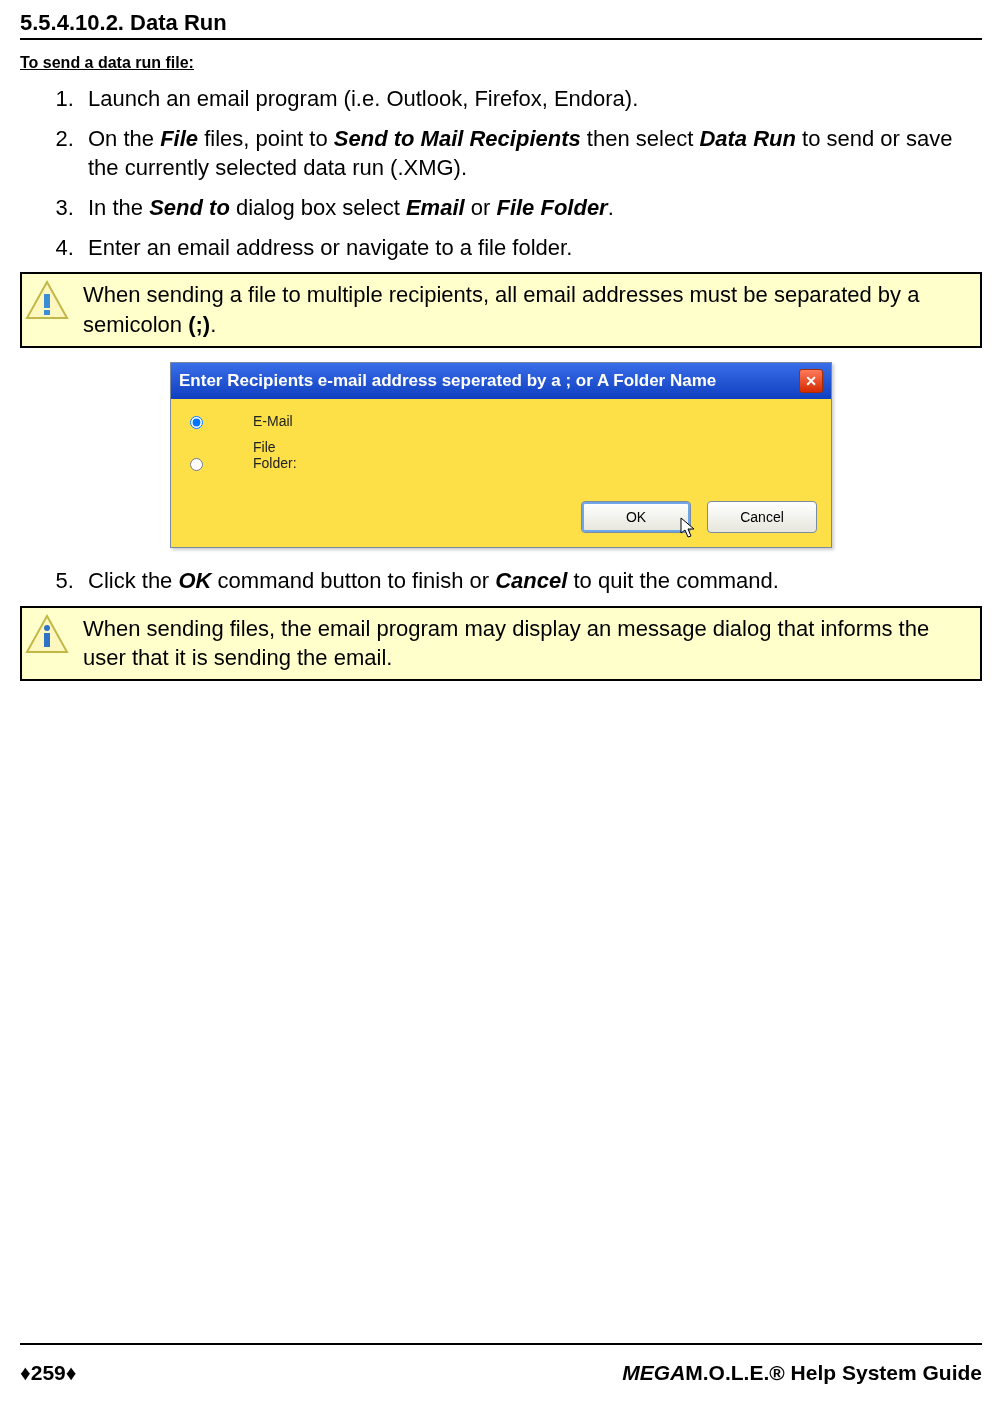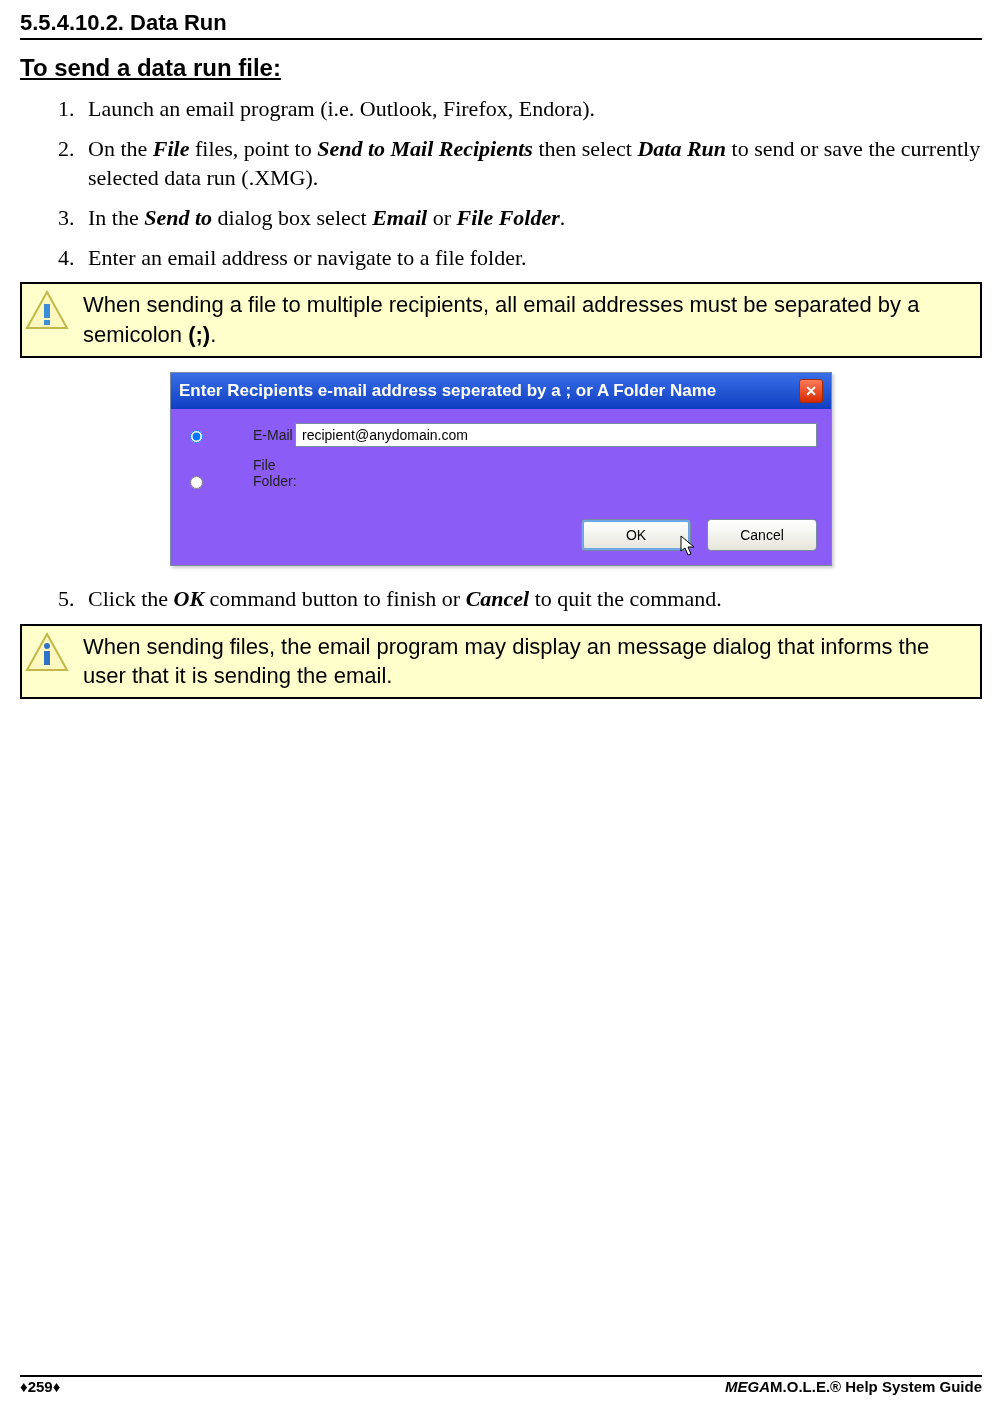--- a/index.html
+++ b/index.html
@@ -18,34 +18,33 @@
   }
   .section-heading {
     font-weight: bold;
     font-size: 22px;
     border-bottom: 2px solid #000;
     padding-bottom: 2px;
     margin-bottom: 14px;
   }
   .subheading {
     font-weight: bold;
-    font-size: 24px;
+    font-size: 16px;
     text-decoration: underline;
     margin-bottom: 12px;
   }
   ol.steps {
     margin: 0 0 10px 0;
     padding-left: 60px;
     font-size: 22px;
   }
   ol.steps li {
     margin-bottom: 10px;
     line-height: 1.35;
     padding-left: 8px;
-    font-family: Liberation Serif, serif;
   }
   .bi { font-weight: bold; font-style: italic; }
   .b { font-weight: bold; }
   .note-box {
     border: 2px solid #000;
     background: #ffffcc;
     display: flex;
     align-items: flex-start;
     padding: 6px 10px 6px 3px;
     margin: 8px 0 14px 0;
@@ -63,21 +62,21 @@
   }
   .note-icon svg { display:block; }
   .dialog-wrap {
     display:flex;
     justify-content:center;
     margin: 6px 0 18px 0;
   }
   .dialog {
     width: 660px;
     border: 1px solid #7a8aa0;
-    background: #8b5cf6;
+    background: #fde047;
     box-shadow: 2px 2px 3px rgba(0,0,0,0.2);
   }
   .dialog-title {
     background: linear-gradient(to bottom, #3a6ee8, #0f3fc0);
     color: #fff;
     font-family: Tahoma, Arial, sans-serif;
     font-weight: bold;
     font-size: 17px;
     padding: 6px 8px;
     display: flex;
@@ -147,28 +146,28 @@
     box-shadow: 0 0 0 2px #6fa6e8 inset;
   }
   .cursor {
     position: absolute;
     right: -8px;
     bottom: -10px;
     pointer-events: none;
   }
   .footer {
     position: absolute;
-    bottom: 12px;
+    bottom: 22px;
     left: 20px;
     right: 20px;
     border-top: 2px solid #000;
-    padding-top: 1px;
+    padding-top: 16px;
     display:flex;
     justify-content: space-between;
-    font-size: 15px;
+    font-size: 21px;
     font-weight: bold;
   }
   .footer .right em { font-style: italic; }
 </style>
 </head>
 <body>
 
 <div class="page">
   <div class="section-heading">5.5.4.10.2. Data Run</div>
   <div class="subheading">To send a data run file:</div>
@@ -208,21 +207,20 @@
         <div class="dialog-close">
           <span>✕</span>
         </div>
       </div>
       <div class="dialog-body">
         <div class="dialog-row">
           <label class="radio-col">
             <input type="radio" name="target" checked="" style="">
             <span>E-Mail</span>
           </label>
-          <input class="text-input" type="text" value="recipient@anydomain.com" style="">
         </div>
         <div class="dialog-row">
           <label class="radio-col">
             <input type="radio" name="target" style="">
             <span>File Folder:</span>
           </label>
         </div>
       </div>
       <div class="dialog-buttons">
         <button class="dlg-btn default">

